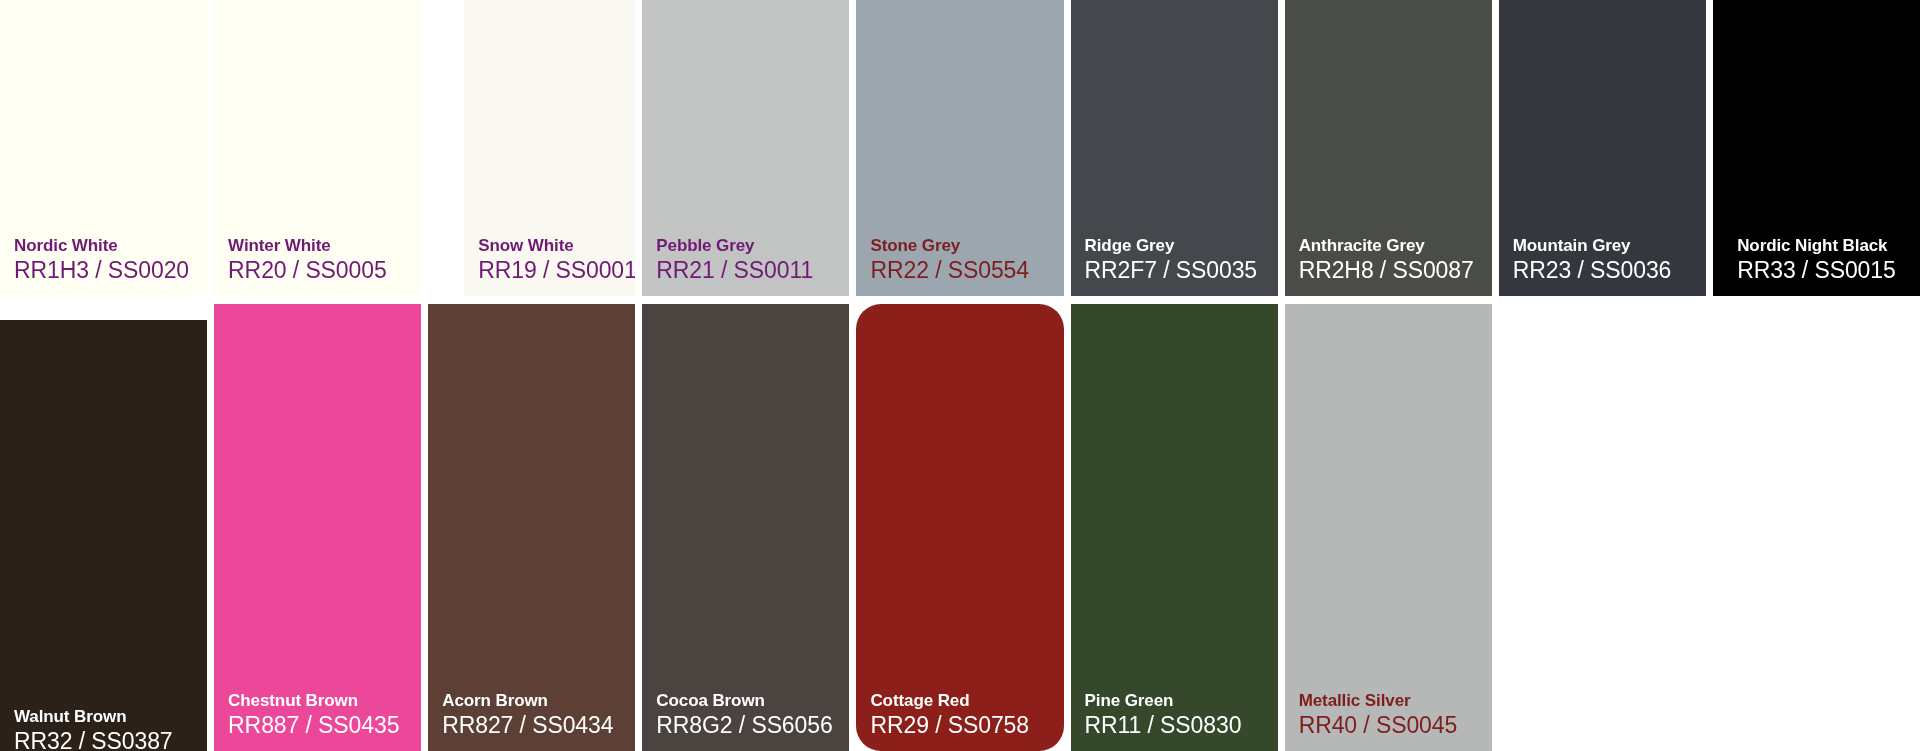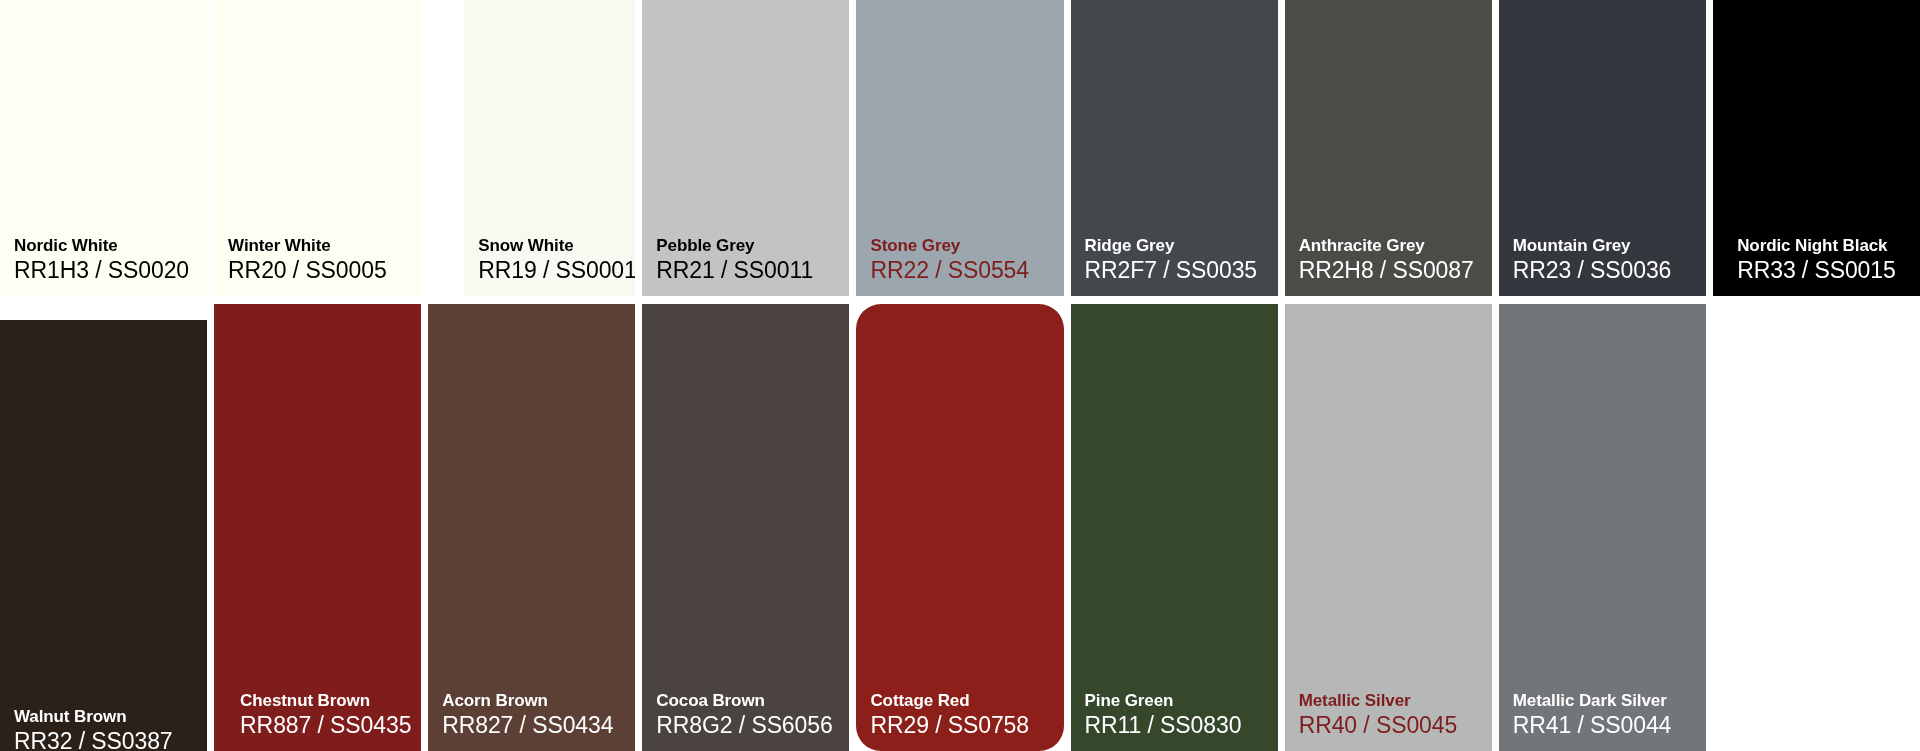--- a/index.html
+++ b/index.html
@@ -69,21 +69,21 @@
   .swatch-code {
     display: block;
     font-size: 23px;
     font-weight: normal;
     letter-spacing: -0.1px;
     white-space: nowrap;
   }
 
   
   .txt-dark .swatch-name,
-  .txt-dark .swatch-code { color: #000000; }
+  .txt-dark .swatch-code { color: #701a75; }
 
   .txt-light .swatch-name,
   .txt-light .swatch-code { color: #ffffff; }
 
   .txt-muted-light .swatch-name,
   .txt-muted-light .swatch-code { color: #7f1d1d; }
 </style>
 </head>
 <body style="background: rgb(255, 255, 255);">
 
@@ -146,21 +146,21 @@
     </div>
   </div>
 
   <div class="swatch-row row-bottom">
     <div class="swatch txt-light" style="background: rgb(43, 33, 25); margin-top: 16px;">
       <div class="swatch-label">
         <span class="swatch-name">Walnut Brown</span>
         <span class="swatch-code">RR32 / SS0387</span>
       </div>
     </div>
-    <div class="swatch txt-light" style="background: #7f1d1d; padding-left: 12px;">
+    <div class="swatch txt-light" style="background: #ec4899;">
       <div class="swatch-label">
         <span class="swatch-name">Chestnut Brown</span>
         <span class="swatch-code">RR887 / SS0435</span>
       </div>
     </div>
     <div class="swatch txt-light" style="background: rgb(92, 64, 53);">
       <div class="swatch-label">
         <span class="swatch-name">Acorn Brown</span>
         <span class="swatch-code">RR827 / SS0434</span>
       </div>
@@ -182,21 +182,15 @@
         <span class="swatch-name">Pine Green</span>
         <span class="swatch-code">RR11 / SS0830</span>
       </div>
     </div>
     <div class="swatch txt-muted-light" style="background: rgb(181, 184, 182);">
       <div class="swatch-label">
         <span class="swatch-name">Metallic Silver</span>
         <span class="swatch-code">RR40 / SS0045</span>
       </div>
     </div>
-    <div class="swatch txt-light" style="background: rgb(114, 118, 122);">
-      <div class="swatch-label">
-        <span class="swatch-name">Metallic Dark Silver</span>
-        <span class="swatch-code">RR41 / SS0044</span>
-      </div>
-    </div>
   </div>
 
 </div>
 
 </body></html>

